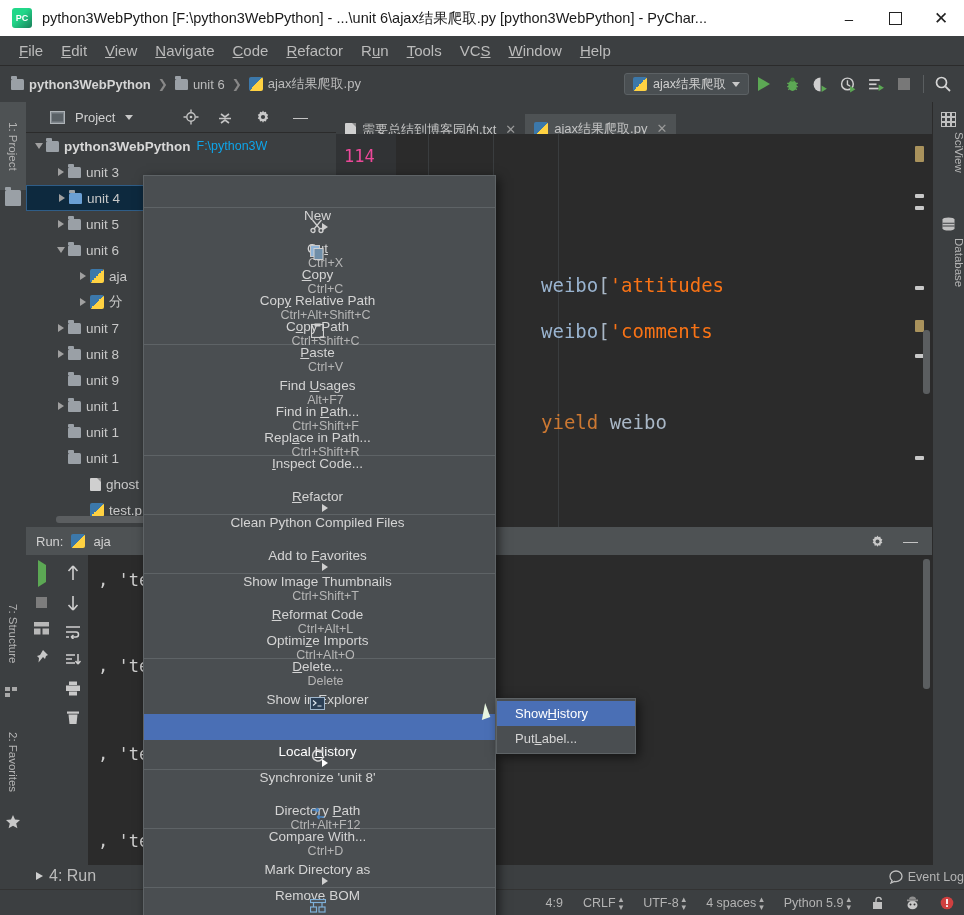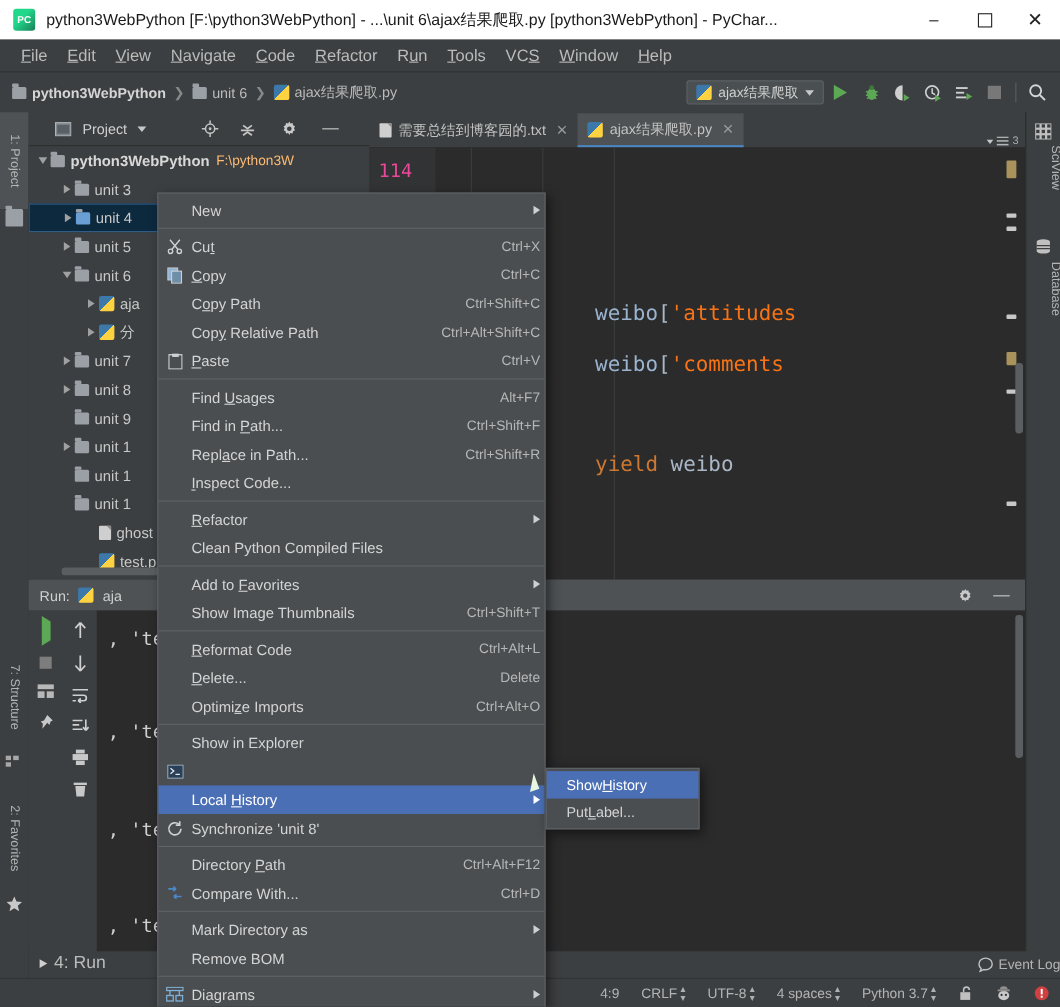--- a/index.html
+++ b/index.html
@@ -63,24 +63,24 @@
   .projhead{height:30px;display:flex;align-items:center;padding:0 24px;gap:10px;border-bottom:1px solid #2b2b2b;}
   .projhead .title{font-size:13px;color:#d0d0d0;}
   .treearea{position:relative;height:392px;overflow:hidden;background:#3c3f41;}
   .trow{height:26px;display:flex;align-items:center;font-size:13.5px;color:#c8c8c8;white-space:nowrap;padding-left:4px;box-sizing:border-box;}
   .trow.sel{background:#0d293e;border:1px solid #2f5d87;box-sizing:border-box;}
   .arrow{width:14px;display:inline-flex;justify-content:center;align-items:center;flex:0 0 14px;}
   .arrow i{width:0;height:0;border-style:solid;border-width:4px 0 4px 6px;border-color:transparent transparent transparent #a0a0a0;display:block;}
   .arrow i.down{border-width:6px 4px 0 4px;border-color:#a0a0a0 transparent transparent transparent;}
   .tlabel{margin-left:5px;}
   .tlabel.bold{font-weight:bold;color:#d8d8d8;}
-  .tpath{color:#fdba74;margin-left:6px;font-size:12.5px;}
-
-  
-  .tabbar{position:absolute;left:336px;top:102px;width:596px;height:32px;background:#3c3f41;border-bottom:1px solid #2b2b2b;display:flex;align-items:flex-end;}
+  .tpath{color:#0ea5e9;margin-left:6px;font-size:12.5px;}
+
+  
+  .tabbar{position:absolute;left:336px;top:113px;width:596px;height:32px;background:#3c3f41;border-bottom:1px solid #2b2b2b;display:flex;align-items:flex-end;}
   .tab{height:31px;display:flex;align-items:center;gap:6px;padding:0 9px;font-size:13px;color:#c3c3c3;box-sizing:border-box;}
   .tab.active{background:#4e5254;border-bottom:2px solid #4a88c7;}
   .tabclose{color:#9a9a9a;font-size:13px;margin-left:3px;}
   .tabmeta{margin-left:auto;display:flex;align-items:center;gap:3px;padding-right:6px;color:#a8a8a8;font-size:10px;}
 
   
   .editor{position:absolute;left:336px;top:134px;width:596px;height:393px;background:#2b2b2b;overflow:hidden;}
   .gutter{position:absolute;left:0;top:0;width:60px;height:393px;background:#313335;}
   .lnum{position:absolute;left:8px;top:12px;color:#ec4899;font-size:17px;font-family:"DejaVu Sans Mono",monospace;}
   .vguide{position:absolute;top:0;width:1px;height:393px;background:#3a3d3f;}
@@ -114,21 +114,21 @@
 
   
   .bottomtabs{position:absolute;left:26px;top:862px;width:470px;height:28px;display:flex;align-items:center;}
 
   
   .rightstrip{position:absolute;left:932px;top:102px;width:32px;height:763px;background:#3c3f41;border-left:1px solid #2b2b2b;}
 
   
   .ctxmenu{position:absolute;left:143px;top:175px;width:353px;background:#4a4e51;border:1px solid #5e6366;
     box-shadow:3px 3px 10px rgba(0,0,0,.55);padding:2px 0;box-sizing:border-box;z-index:50;}
-  .ctxitem{height:26px;display:flex;align-items:center;font-size:13.5px;color:#d4d4d4;padding:0 4px 0 0;box-sizing:border-box;position:relative;}
+  .ctxitem{height:26px;display:flex;align-items:center;font-size:13.5px;color:#d4d4d4;padding:0 4px 0 0;box-sizing:border-box;position:relative;flex-direction:column;}
   .ctxitem.sel{background:#4a6fb5;color:#ffffff;}
   .ctxicon{width:30px;display:flex;align-items:center;justify-content:center;flex:0 0 30px;}
   .ctxlabel{flex:1 1 auto;white-space:nowrap;}
   .ctxlabel u{text-decoration:underline;}
   .ctxshort{color:#b6b6b6;font-size:12.5px;margin-left:16px;white-space:nowrap;}
   .ctxarrow{margin-left:14px;width:0;height:0;border-style:solid;border-width:4px 0 4px 6px;border-color:transparent transparent transparent #cfcfcf;}
   .ctxsep{height:1px;background:#5e6366;margin:3px 0;}
 
   .submenu{position:absolute;left:496px;top:698px;width:140px;background:#4a4e51;border:1px solid #5e6366;
     box-shadow:3px 3px 10px rgba(0,0,0,.55);padding:2px 0;box-sizing:border-box;z-index:60;}
@@ -600,21 +600,21 @@
       </span>
       <span class="stitem">
         <span>UTF-8</span>
         <span class="updown">▴<br>▾</span>
       </span>
       <span class="stitem">
         <span>4 spaces</span>
         <span class="updown">▴<br>▾</span>
       </span>
       <span class="stitem">
-        <span>Python 3.7</span>
+        <span>Python 5.9</span>
         <span class="updown">▴<br>▾</span>
       </span>
       <span>
         <svg width="14" height="14" viewBox="0 0 14 14">
             <rect x="2" y="6" width="9" height="7" fill="#c0c0c0"></rect>
             <path d="M5 6V4a2.6 2.6 0 0 1 5.2 0" fill="none" stroke="#c0c0c0" stroke-width="1.4"></path>
           </svg>
       </span>
       <span>
         <svg width="15" height="14" viewBox="0 0 15 14">
@@ -662,28 +662,28 @@
             <rect x="0.5" y="0.5" width="9" height="11" fill="#8fb4d8" stroke="#c8c8c8"></rect>
             <rect x="4" y="3.5" width="9" height="11" fill="#6f8ea8" stroke="#d0d0d0"></rect>
           </svg>
       </span>
       <span class="ctxlabel"><u>C</u>opy</span>
       <span class="ctxshort">Ctrl+C</span>
     </div>
 
     <div class="ctxitem">
       <span class="ctxicon"></span>
+      <span class="ctxlabel">Cop<u>y</u> Relative Path</span>
+      <span class="ctxshort">Ctrl+Alt+Shift+C</span>
+    </div>
+
+    <div class="ctxitem">
+      <span class="ctxicon"></span>
       <span class="ctxlabel">C<u>o</u>py Path</span>
       <span class="ctxshort">Ctrl+Shift+C</span>
-    </div>
-
-    <div class="ctxitem">
-      <span class="ctxicon"></span>
-      <span class="ctxlabel">Cop<u>y</u> Relative Path</span>
-      <span class="ctxshort">Ctrl+Alt+Shift+C</span>
     </div>
 
     <div class="ctxitem">
       <span class="ctxicon">
         <svg width="13" height="15" viewBox="0 0 13 15">
             <rect x="0.5" y="1.5" width="12" height="13" fill="none" stroke="#d0d0d0" stroke-width="1.2"></rect>
             <rect x="3.5" y="0.5" width="6" height="3" fill="#d0d0d0"></rect>
           </svg>
       </span>
       <span class="ctxlabel"><u>P</u>aste</span>
@@ -741,28 +741,28 @@
     <div class="ctxsep"></div>
 
     <div class="ctxitem">
       <span class="ctxicon"></span>
       <span class="ctxlabel"><u>R</u>eformat Code</span>
       <span class="ctxshort">Ctrl+Alt+L</span>
     </div>
 
     <div class="ctxitem">
       <span class="ctxicon"></span>
+      <span class="ctxlabel">Optimi<u>z</u>e Imports</span>
+      <span class="ctxshort">Ctrl+Alt+O</span>
+    </div>
+
+    <div class="ctxitem">
+      <span class="ctxicon"></span>
       <span class="ctxlabel"><u>D</u>elete...</span>
       <span class="ctxshort">Delete</span>
-    </div>
-
-    <div class="ctxitem">
-      <span class="ctxicon"></span>
-      <span class="ctxlabel">Optimi<u>z</u>e Imports</span>
-      <span class="ctxshort">Ctrl+Alt+O</span>
     </div>
     <div class="ctxsep"></div>
 
     <div class="ctxitem">
       <span class="ctxicon"></span>
       <span class="ctxlabel">Show in Explorer</span>
     </div>
 
     <div class="ctxitem">
       <span class="ctxicon">

